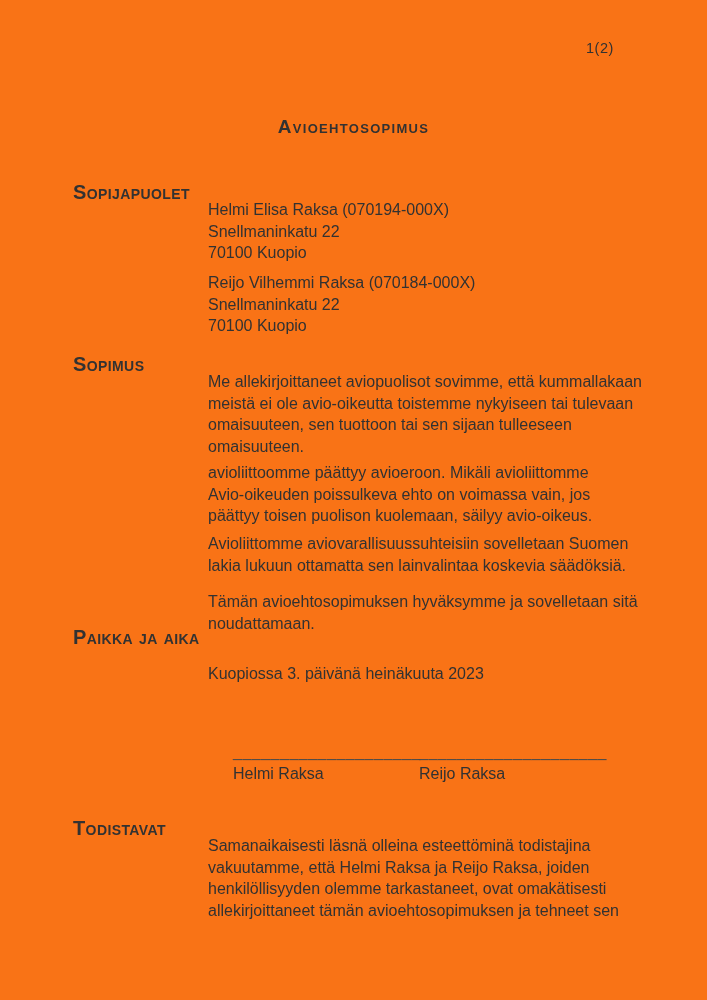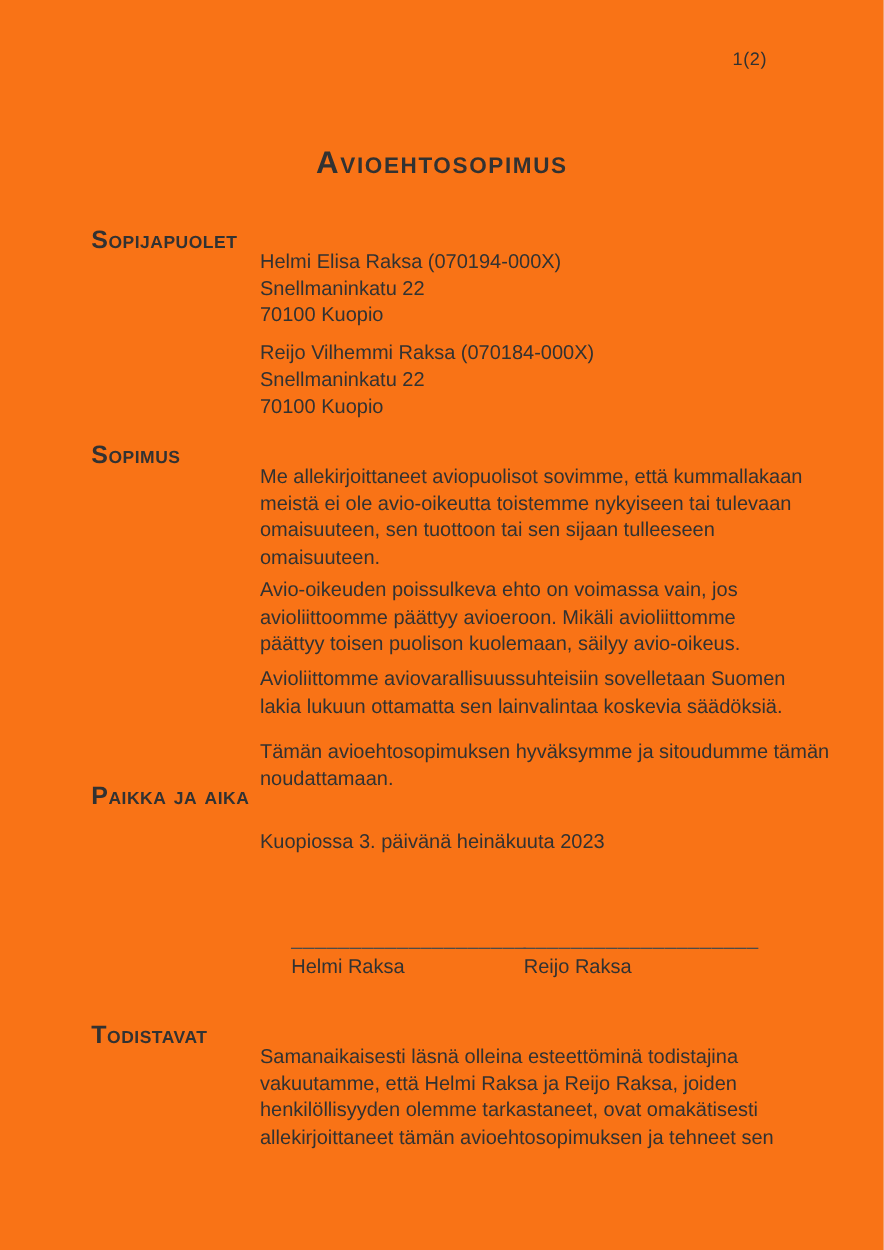--- a/index.html
+++ b/index.html
@@ -25,21 +25,21 @@
     font-size: 14.5px;
     letter-spacing: 0.5px;
   }
   .doc-title {
     top: 116px;
     left: 0;
     width: 707px;
     text-align: center;
     font-weight: bold;
     font-variant: small-caps;
-    font-size: 25px;
+    font-size: 19px;
     letter-spacing: 1.3px;
   }
   .section-label {
     left: 73px;
     font-weight: bold;
     font-variant: small-caps;
     font-size: 20px;
     letter-spacing: 0.4px;
     white-space: nowrap;
   }
@@ -77,30 +77,30 @@
   </div>
 
   <div class="abs section-label" style="top:353px;">Sopimus</div>
   <div class="abs content-block" style="top:351px;">
     <div class="line">Me allekirjoittaneet aviopuolisot sovimme, että kummallakaan</div>
     <div class="line">meistä ei ole avio-oikeutta toistemme nykyiseen tai tulevaan</div>
     <div class="line">omaisuuteen, sen tuottoon tai sen sijaan tulleeseen</div>
     <div class="line">omaisuuteen.</div>
   </div>
   <div class="abs content-block" style="top:442px;">
+    <div class="line">avioliittoomme päättyy avioeroon. Mikäli avioliittomme</div>
     <div class="line">Avio-oikeuden poissulkeva ehto on voimassa vain, jos</div>
-    <div class="line">avioliittoomme päättyy avioeroon. Mikäli avioliittomme</div>
     <div class="line">päättyy toisen puolison kuolemaan, säilyy avio-oikeus.</div>
   </div>
   <div class="abs content-block" style="top:513px;">
     <div class="line">Avioliittomme aviovarallisuussuhteisiin sovelletaan Suomen</div>
     <div class="line">lakia lukuun ottamatta sen lainvalintaa koskevia säädöksiä.</div>
   </div>
   <div class="abs content-block" style="top:571px;">
-    <div class="line">Tämän avioehtosopimuksen hyväksymme ja sitoudumme tämän</div>
+    <div class="line">Tämän avioehtosopimuksen hyväksymme ja sovelletaan sitä</div>
     <div class="line">noudattamaan.</div>
   </div>
 
   <div class="abs section-label" style="top:626px;">Paikka ja aika</div>
   <div class="abs content-block" style="top:643px;">
     <div class="line">Kuopiossa 3. päivänä heinäkuuta 2023</div>
   </div>
 
   <div class="abs sig-col" style="top:741px; left:217px;">
     <div class="line sig-line">____________________</div>

